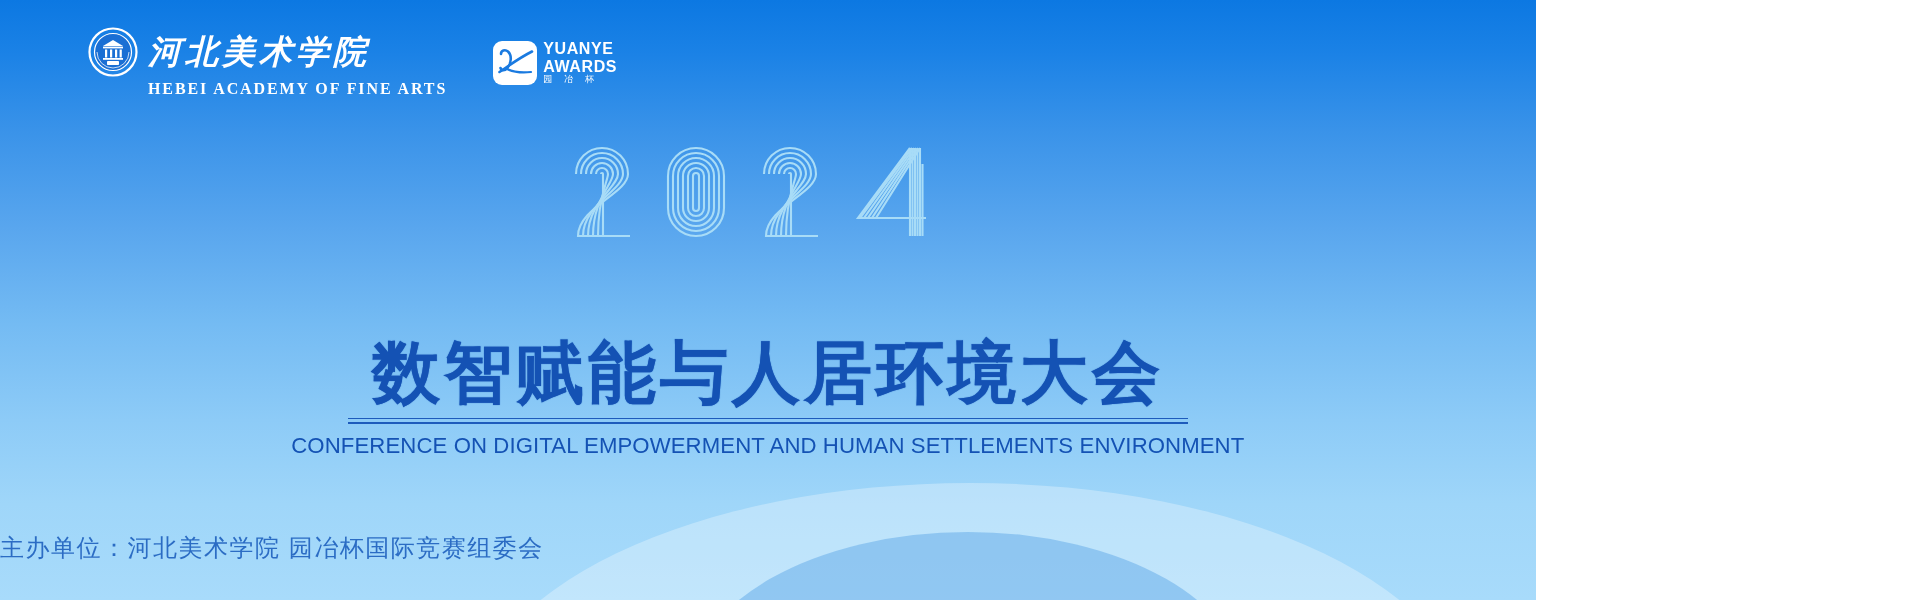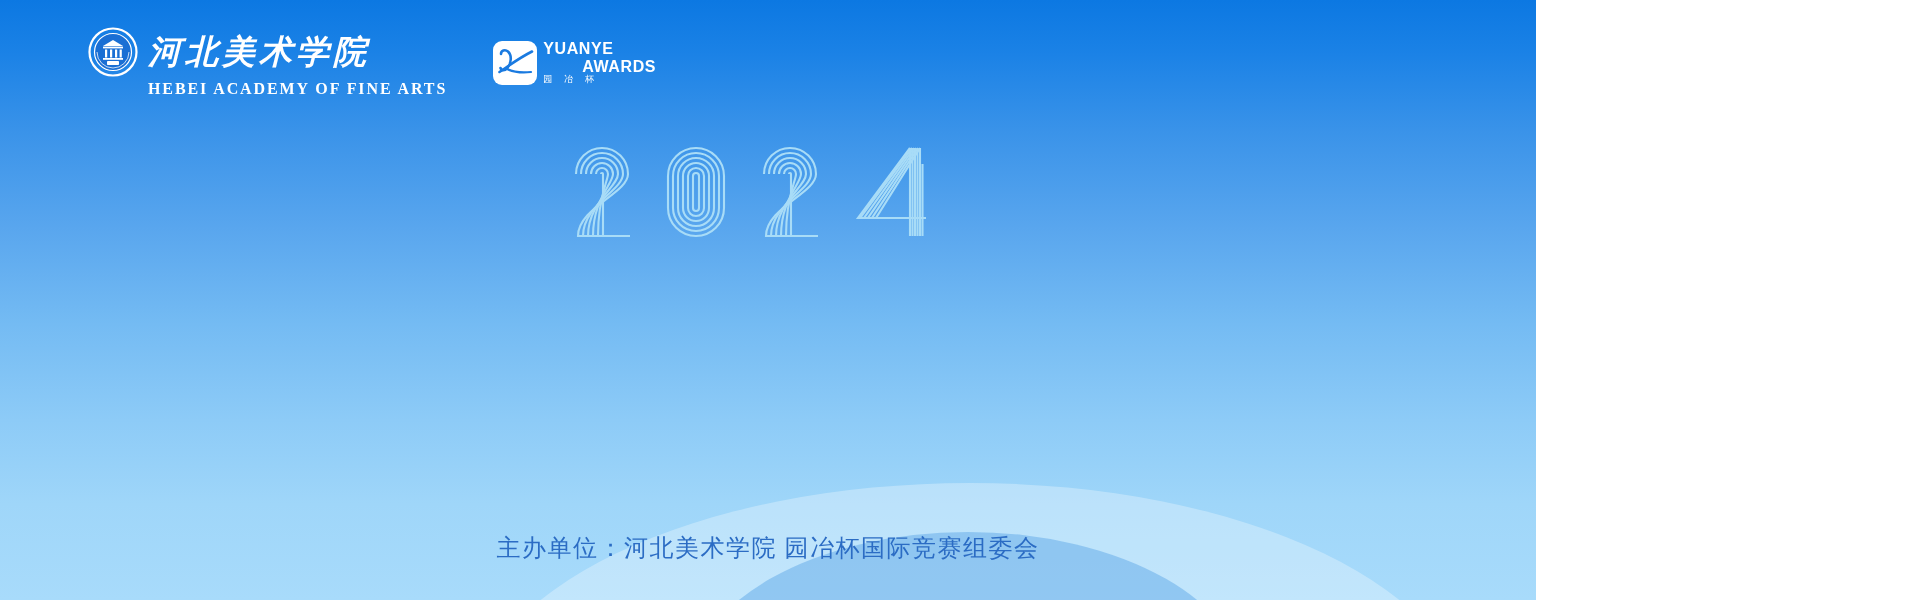--- a/index.html
+++ b/index.html
@@ -105,21 +105,21 @@
     display: flex;
     flex-direction: column;
     line-height: 1;
   }
   .yuanye-en1, .yuanye-en2 {
     font-size: 16px;
     font-weight: bold;
     color: #ffffff;
     letter-spacing: 0.6px;
   }
-  .yuanye-en2 { margin-top: 2px; margin-left: 39px; }
+  .yuanye-en2 { margin-top: 2px; }
   .yuanye-cn {
     margin-top: 0;
     font-size: 9px;
     color: #ffffff;
     letter-spacing: 4.5px;
     font-family: "DejaVu Sans", sans-serif;
   }
 
   
   .year-wrap {
@@ -171,22 +171,22 @@
     white-space: nowrap;
     transform: scaleX(0.985);
   }
 
   
   .organizer {
     position: absolute;
     left: 0;
     right: 0;
     top: 532px;
-    text-align: center;
-    font-family: Liberation Serif, serif;
+    text-align: left;
+    font-family: Liberation Sans, sans-serif;
     font-size: 24px;
     letter-spacing: 1.5px;
     color: #2b6cc4;
     white-space: nowrap;
   }
 </style>
 </head>
 <body>
 
 <div id="banner">
@@ -298,16 +298,24 @@
           <path d="M56.5 4 V92"></path>
           <path d="M59 4 V92"></path>
           <path d="M61.5 4 V92"></path>
           <path d="M64 4 V92"></path>
           <path d="M66.5 20 V92"></path>
         </g>
       </g>
     </svg>
   </div>
 
+  <div class="title-block">
+    <div class="title-cn">数智赋能与人居环境大会</div>
+    <div class="rule-group">
+      <div class="rule"></div>
+      <div class="rule"></div>
+    </div>
+    <div class="title-en">CONFERENCE ON DIGITAL EMPOWERMENT AND HUMAN SETTLEMENTS ENVIRONMENT</div>
+  </div>
 
   <div class="organizer">主办单位：河北美术学院  园冶杯国际竞赛组委会</div>
 
 </div>
 
 </body></html>

